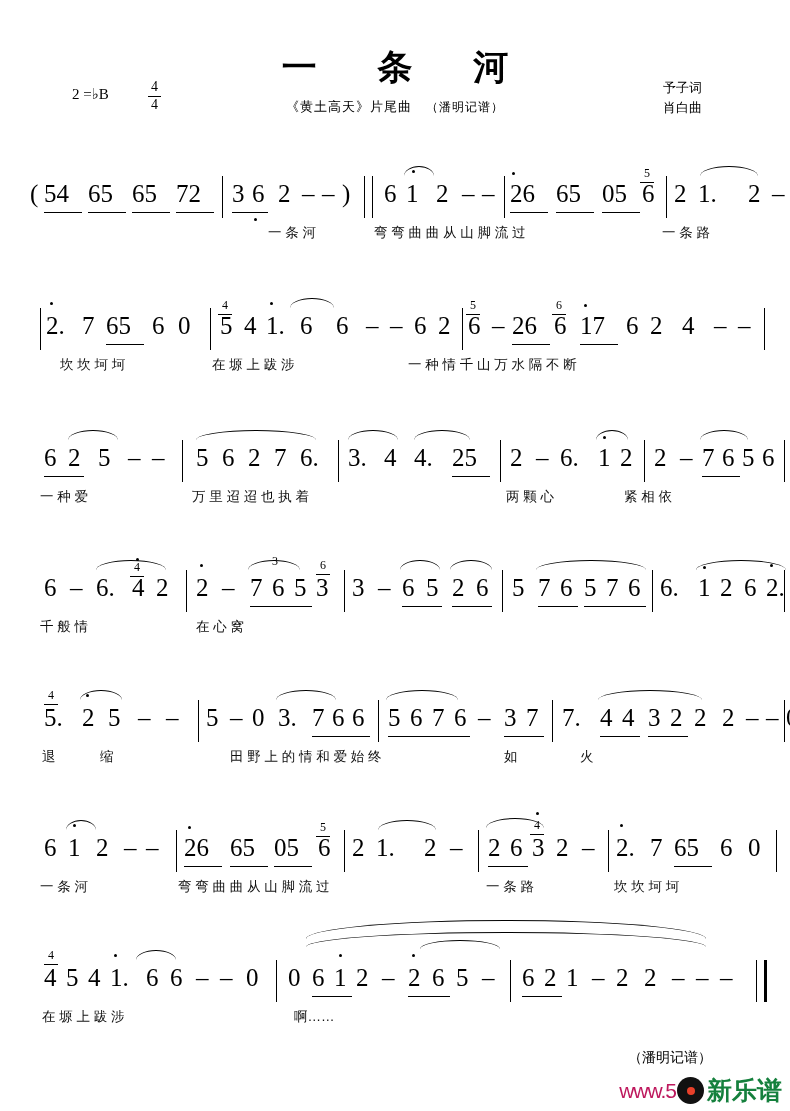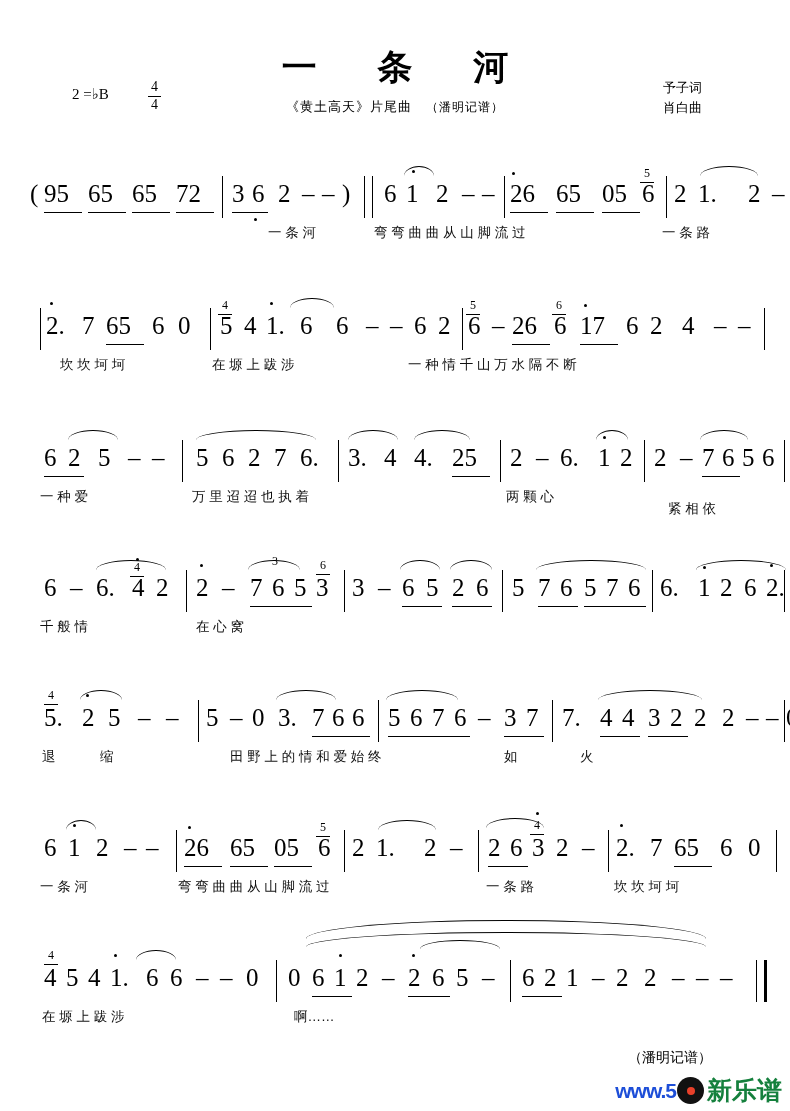--- a/index.html
+++ b/index.html
@@ -154,22 +154,22 @@
   .watermark {
     position: absolute;
     right: 8px;
     bottom: 4px;
     display: flex;
     align-items: center;
     font-family: "Liberation Sans", sans-serif;
   }
   .watermark .wm-url {
     font-size: 21px;
-    font-weight: bold;
-    color: #1d4ed8;
+    font-weight: normal;
+    color: #be185d;
     letter-spacing: -1px;
   }
   .wm-disc {
     width: 27px; height: 27px;
     border-radius: 50%;
     background: #111;
     position: relative;
     margin: 0 3px 0 1px;
   }
   .wm-disc::after {
@@ -210,21 +210,21 @@
   </div>
 
   <div class="credits">
     <div>予子词</div>
     <div>肖白曲</div>
   </div>
 
   <div class="system" style="top:178px;">
     <div class="notes">
       <span class="n" style="left:30px;  top:2px;">(</span>
-      <span class="n" style="left:44px;  top:2px;">95</span>
+      <span class="n" style="left:44px;  top:2px;">54</span>
       <span class="n" style="left:88px;  top:2px;">65</span>
       <span class="n" style="left:132px; top:2px;">65</span>
       <span class="n" style="left:176px; top:2px;">72</span>
       <span class="under1" style="left:44px;  top:34px; width:38px;"></span>
       <span class="under1" style="left:88px;  top:34px; width:38px;"></span>
       <span class="under1" style="left:132px; top:34px; width:38px;"></span>
       <span class="under1" style="left:176px; top:34px; width:38px;"></span>
       <span class="bline" style="left:222px; top:-2px; height:42px;"></span>
       <span class="n" style="left:232px; top:2px;">3</span>
       <span class="n" style="left:252px; top:2px;">6</span>
@@ -368,21 +368,21 @@
       <span class="under1" style="left:702px; top:34px; width:38px;"></span>
       <span class="n" style="left:742px; top:2px;">5</span>
       <span class="n" style="left:762px; top:2px;">6</span>
       <span class="tie" style="left:700px; top:-12px; width:48px;"></span>
       <span class="bline" style="left:784px; top:-2px; height:42px;"></span>
     </div>
     <div class="lyrics">
       <span class="l" style="left:40px;">一 种 爱</span>
       <span class="l" style="left:192px;">万 里 迢 迢  也   执  着</span>
       <span class="l" style="left:506px;">两 颗 心</span>
-      <span class="l" style="left:668px;margin-top:12px;">紧 相 依</span>
+      <span class="l" style="left:624px;">紧 相 依</span>
     </div>
   </div>
 
   <div class="system" style="top:572px;">
     <div class="notes">
       <span class="n" style="left:44px; top:2px;">6</span>
       <span class="n" style="left:70px; top:2px;">–</span>
       <span class="n" style="left:96px; top:2px;">6.</span>
       <span class="smallnum" style="left:134px; top:-12px;">4</span>
       <span class="under1" style="left:130px; top:4px; width:14px;"></span>

